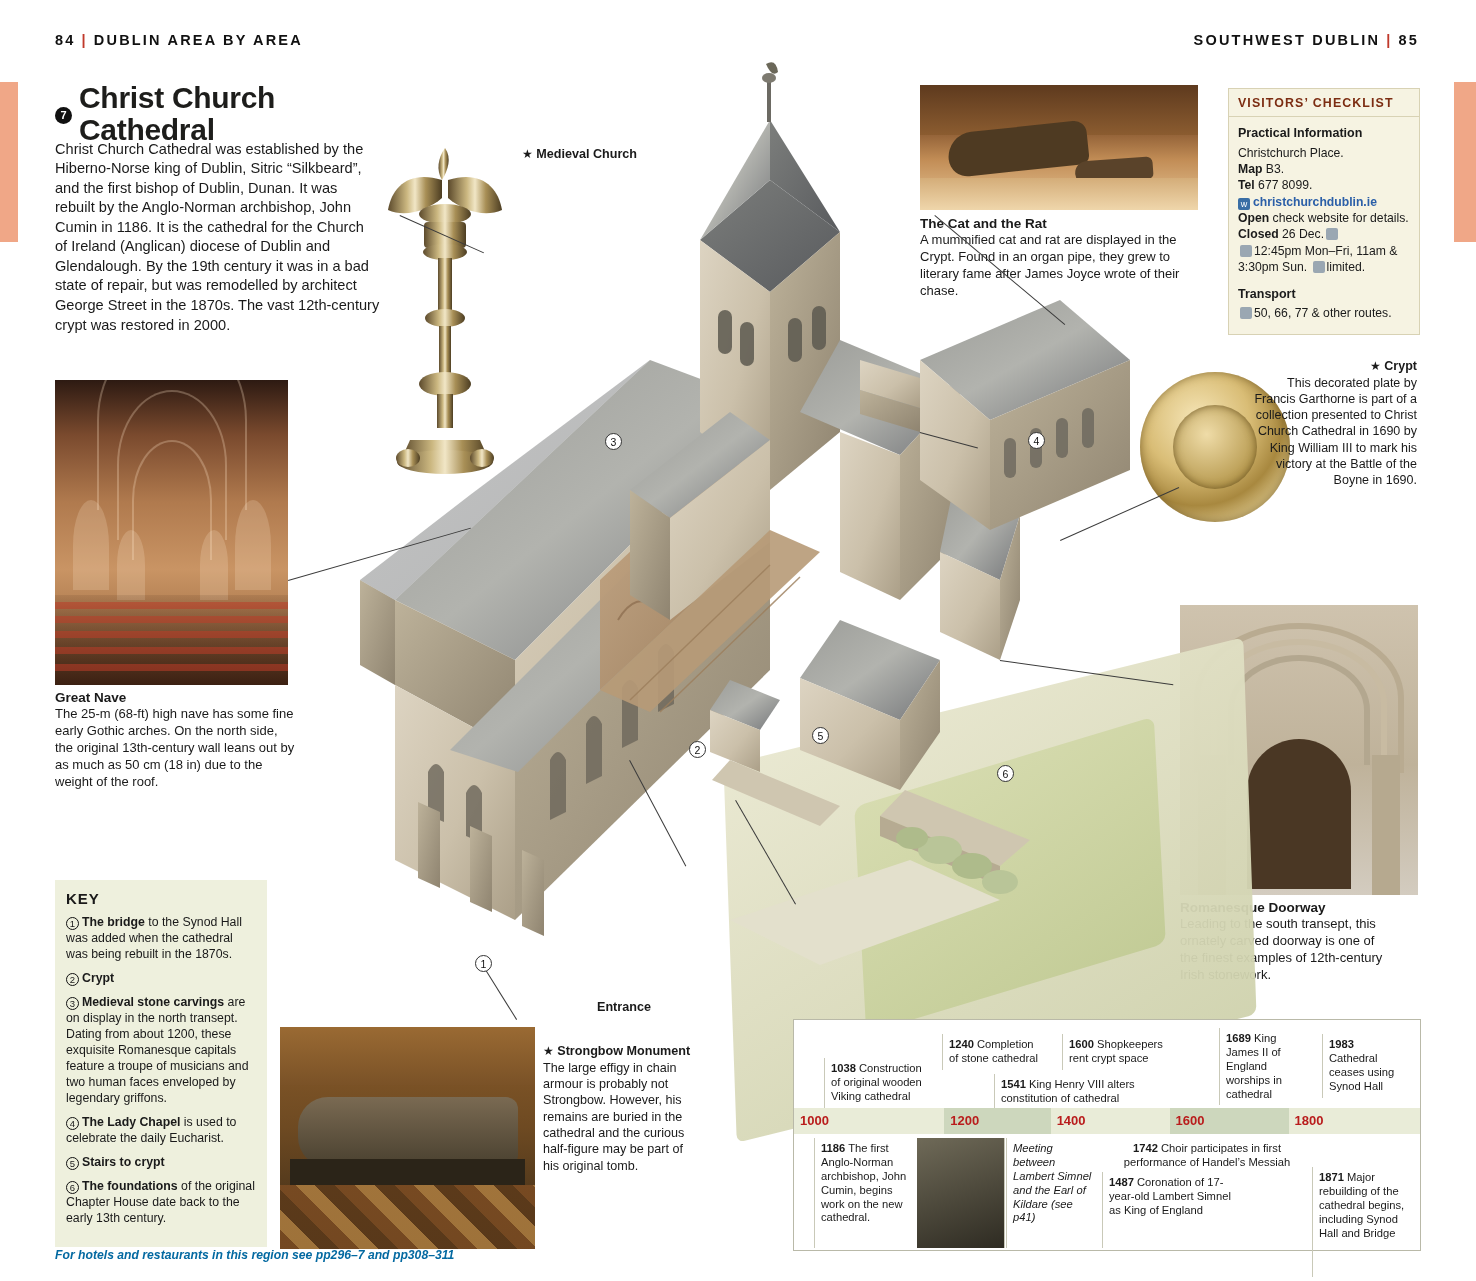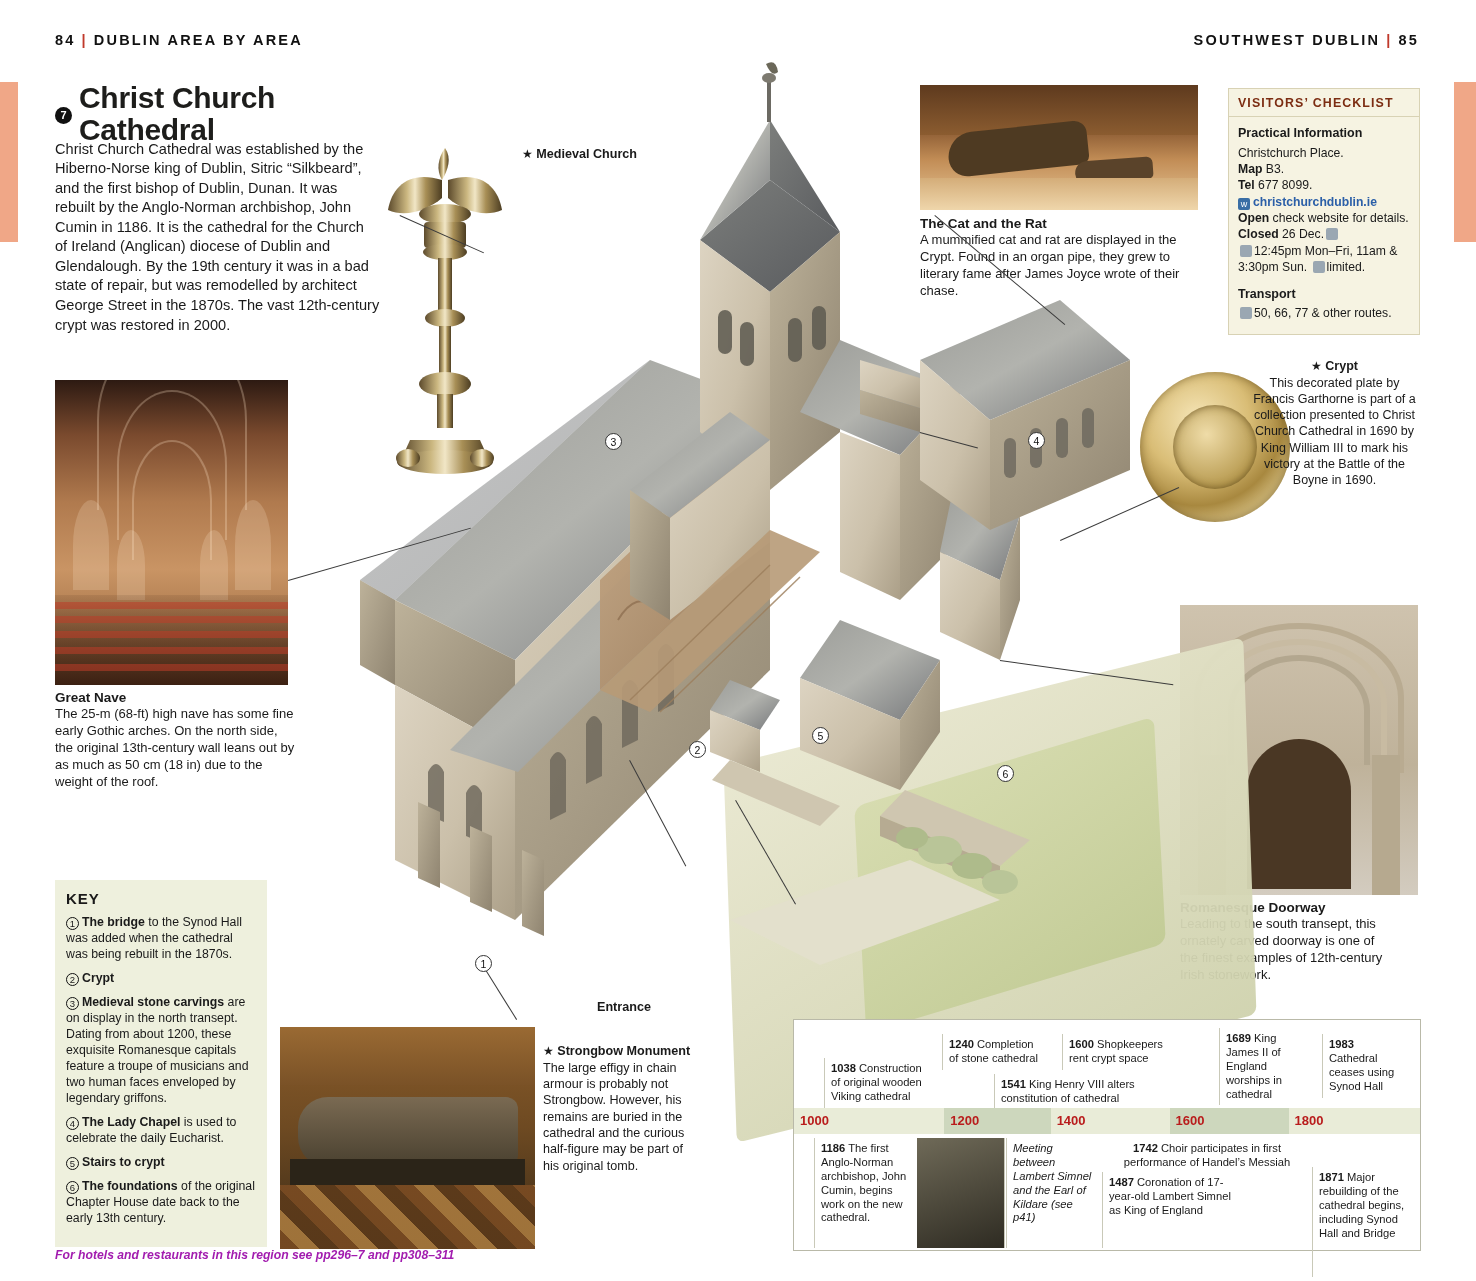--- a/index.html
+++ b/index.html
@@ -153,21 +153,21 @@
     border-radius: 2px; margin-right: 3px; position: relative; top: 1px;
   }
   .sqicon {
     display: inline-block; width: 12px; height: 12px; background: #9aa7b2;
     border-radius: 2px; margin: 0 2px; position: relative; top: 2px;
   }
 
   
   .crypt-label {
     position: absolute; left: 1252px; top: 358px; width: 165px;
-    font-size: 12.5px; line-height: 1.3; text-align: center;
+    font-size: 12.5px; line-height: 1.3; text-align: right;
   }
   .crypt-plate {
     position: absolute; left: 1140px; top: 372px; width: 150px; height: 150px;
     border-radius: 50%;
     background: radial-gradient(circle at 38% 32%, #f6e6b8 0%, #d9bd76 38%, #a8883f 62%, #d6c083 78%, #8a6e32 100%);
     box-shadow: inset 0 0 10px rgba(90,66,20,.6);
   }
   .crypt-plate .inner {
     position: absolute; left: 22%; top: 22%; width: 56%; height: 56%;
     border-radius: 50%;
@@ -273,21 +273,21 @@
   .tl-box b { font-weight: bold; }
   .tl-img {
     position: absolute; left: 123px; top: 118px; width: 88px; height: 110px;
     background: linear-gradient(160deg,#6f6a58,#2e2b22);
     border-right: 1px solid #c9c9b8;
   }
 
   
   .footer {
     position: absolute; left: 55px; top: 1248px;
-    font-size: 12.2px; font-style: italic; font-weight: bold; color: #a21caf;
+    font-size: 12.2px; font-style: italic; font-weight: bold; color: #0369a1;
   }
 </style>
 </head>
 <body>
 
 <div class="bleed-left"></div>
 <div class="bleed-right"></div>
 
 <div class="runhead runhead-left">
   <span>84</span><span class="sep">|</span><span>DUBLIN AREA BY AREA</span>

